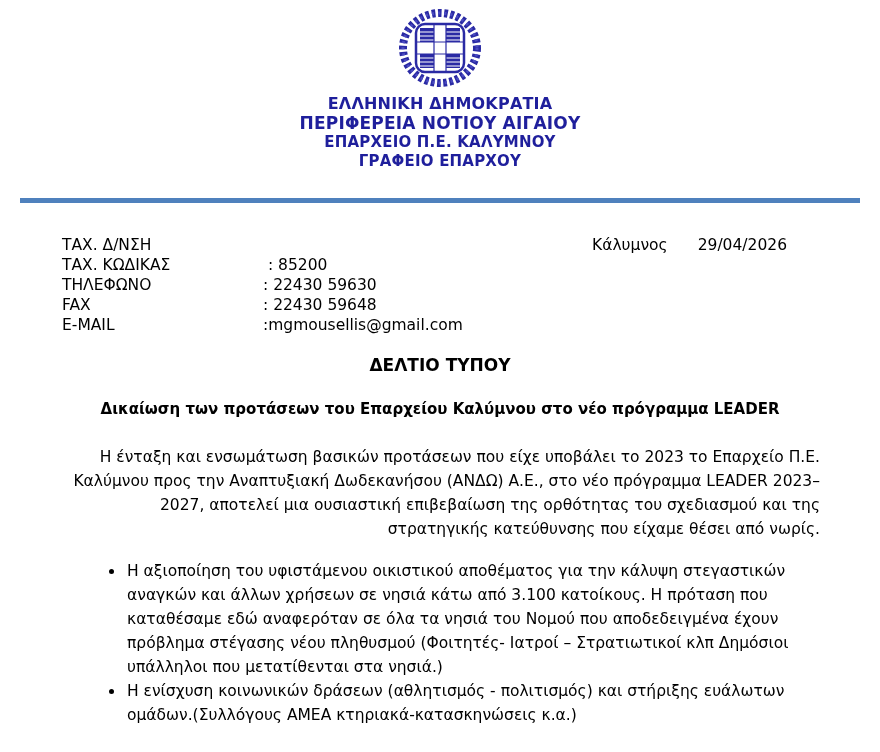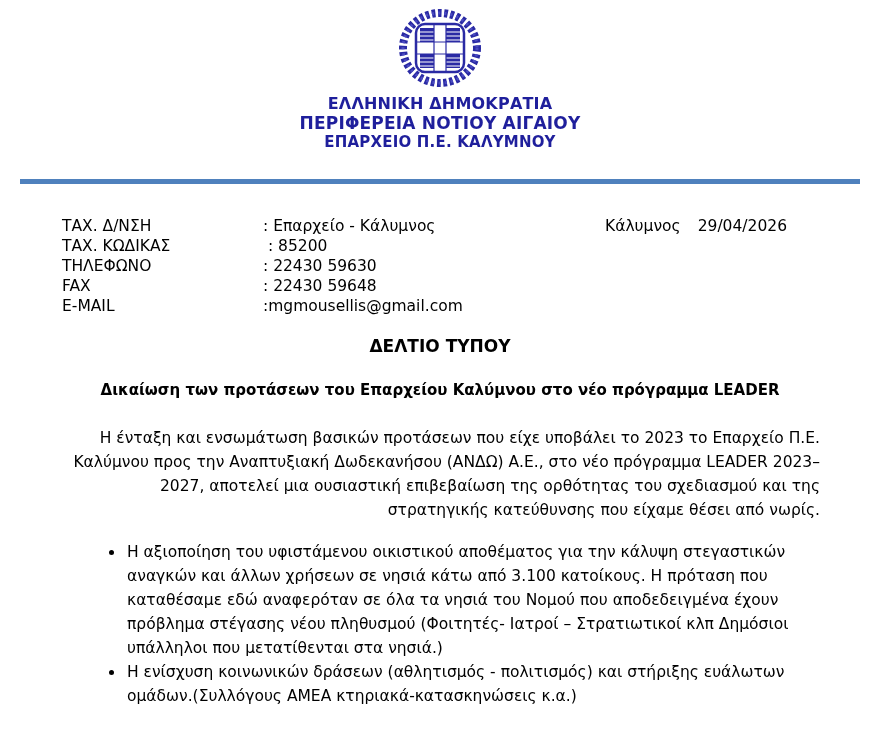--- a/index.html
+++ b/index.html
@@ -39,21 +39,21 @@
     line-height: 20px;
   }
   .meta-row { display: flex; gap: 48px; }
   .meta-label { width: 153px; flex: 0 0 153px; }
   .meta-value { white-space: pre; }
   .dateline {
     position: absolute;
     top: 0;
     right: 31px;
     display: flex;
-    gap: 17px;
+    gap: 30px;
   }
   
   .kicker {
     text-align: center;
     font-weight: bold;
     font-size: 17px;
     margin-top: 20px;
   }
   .doc-title {
     text-align: center;
@@ -113,28 +113,28 @@
         <line x1="26" y1="36" x2="74" y2="36"></line>
           <line x1="26" y1="48" x2="74" y2="48"></line>
       </g>
     </svg>
   </div>
 
   <div class="gov-block">
     <div class="gov-line-1">ΕΛΛΗΝΙΚΗ ΔΗΜΟΚΡΑΤΙΑ</div>
     <div class="gov-line-2">ΠΕΡΙΦΕΡΕΙΑ ΝΟΤΙΟΥ ΑΙΓΑΙΟΥ</div>
     <div class="gov-line-3">ΕΠΑΡΧΕΙΟ Π.Ε. ΚΑΛΥΜΝΟΥ</div>
+    <div class="gov-line-4">ΓΡΑΦΕΙΟ ΕΠΑΡΧΟΥ</div>
   </div>
 
   <div class="header-rule"></div>
 
   <div class="meta">
     <div class="meta-row">
       <span class="meta-label">ΤΑΧ. Δ/ΝΣΗ</span>
-      <span class="meta-value">: Επαρχείο - Κάλυμνος</span>
     </div>
     <div class="meta-row">
       <span class="meta-label">ΤΑΧ. ΚΩΔΙΚΑΣ</span>
       <span class="meta-value"> : 85200</span>
     </div>
     <div class="meta-row">
       <span class="meta-label">ΤΗΛΕΦΩΝΟ</span>
       <span class="meta-value">: 22430 59630</span>
     </div>
     <div class="meta-row">

